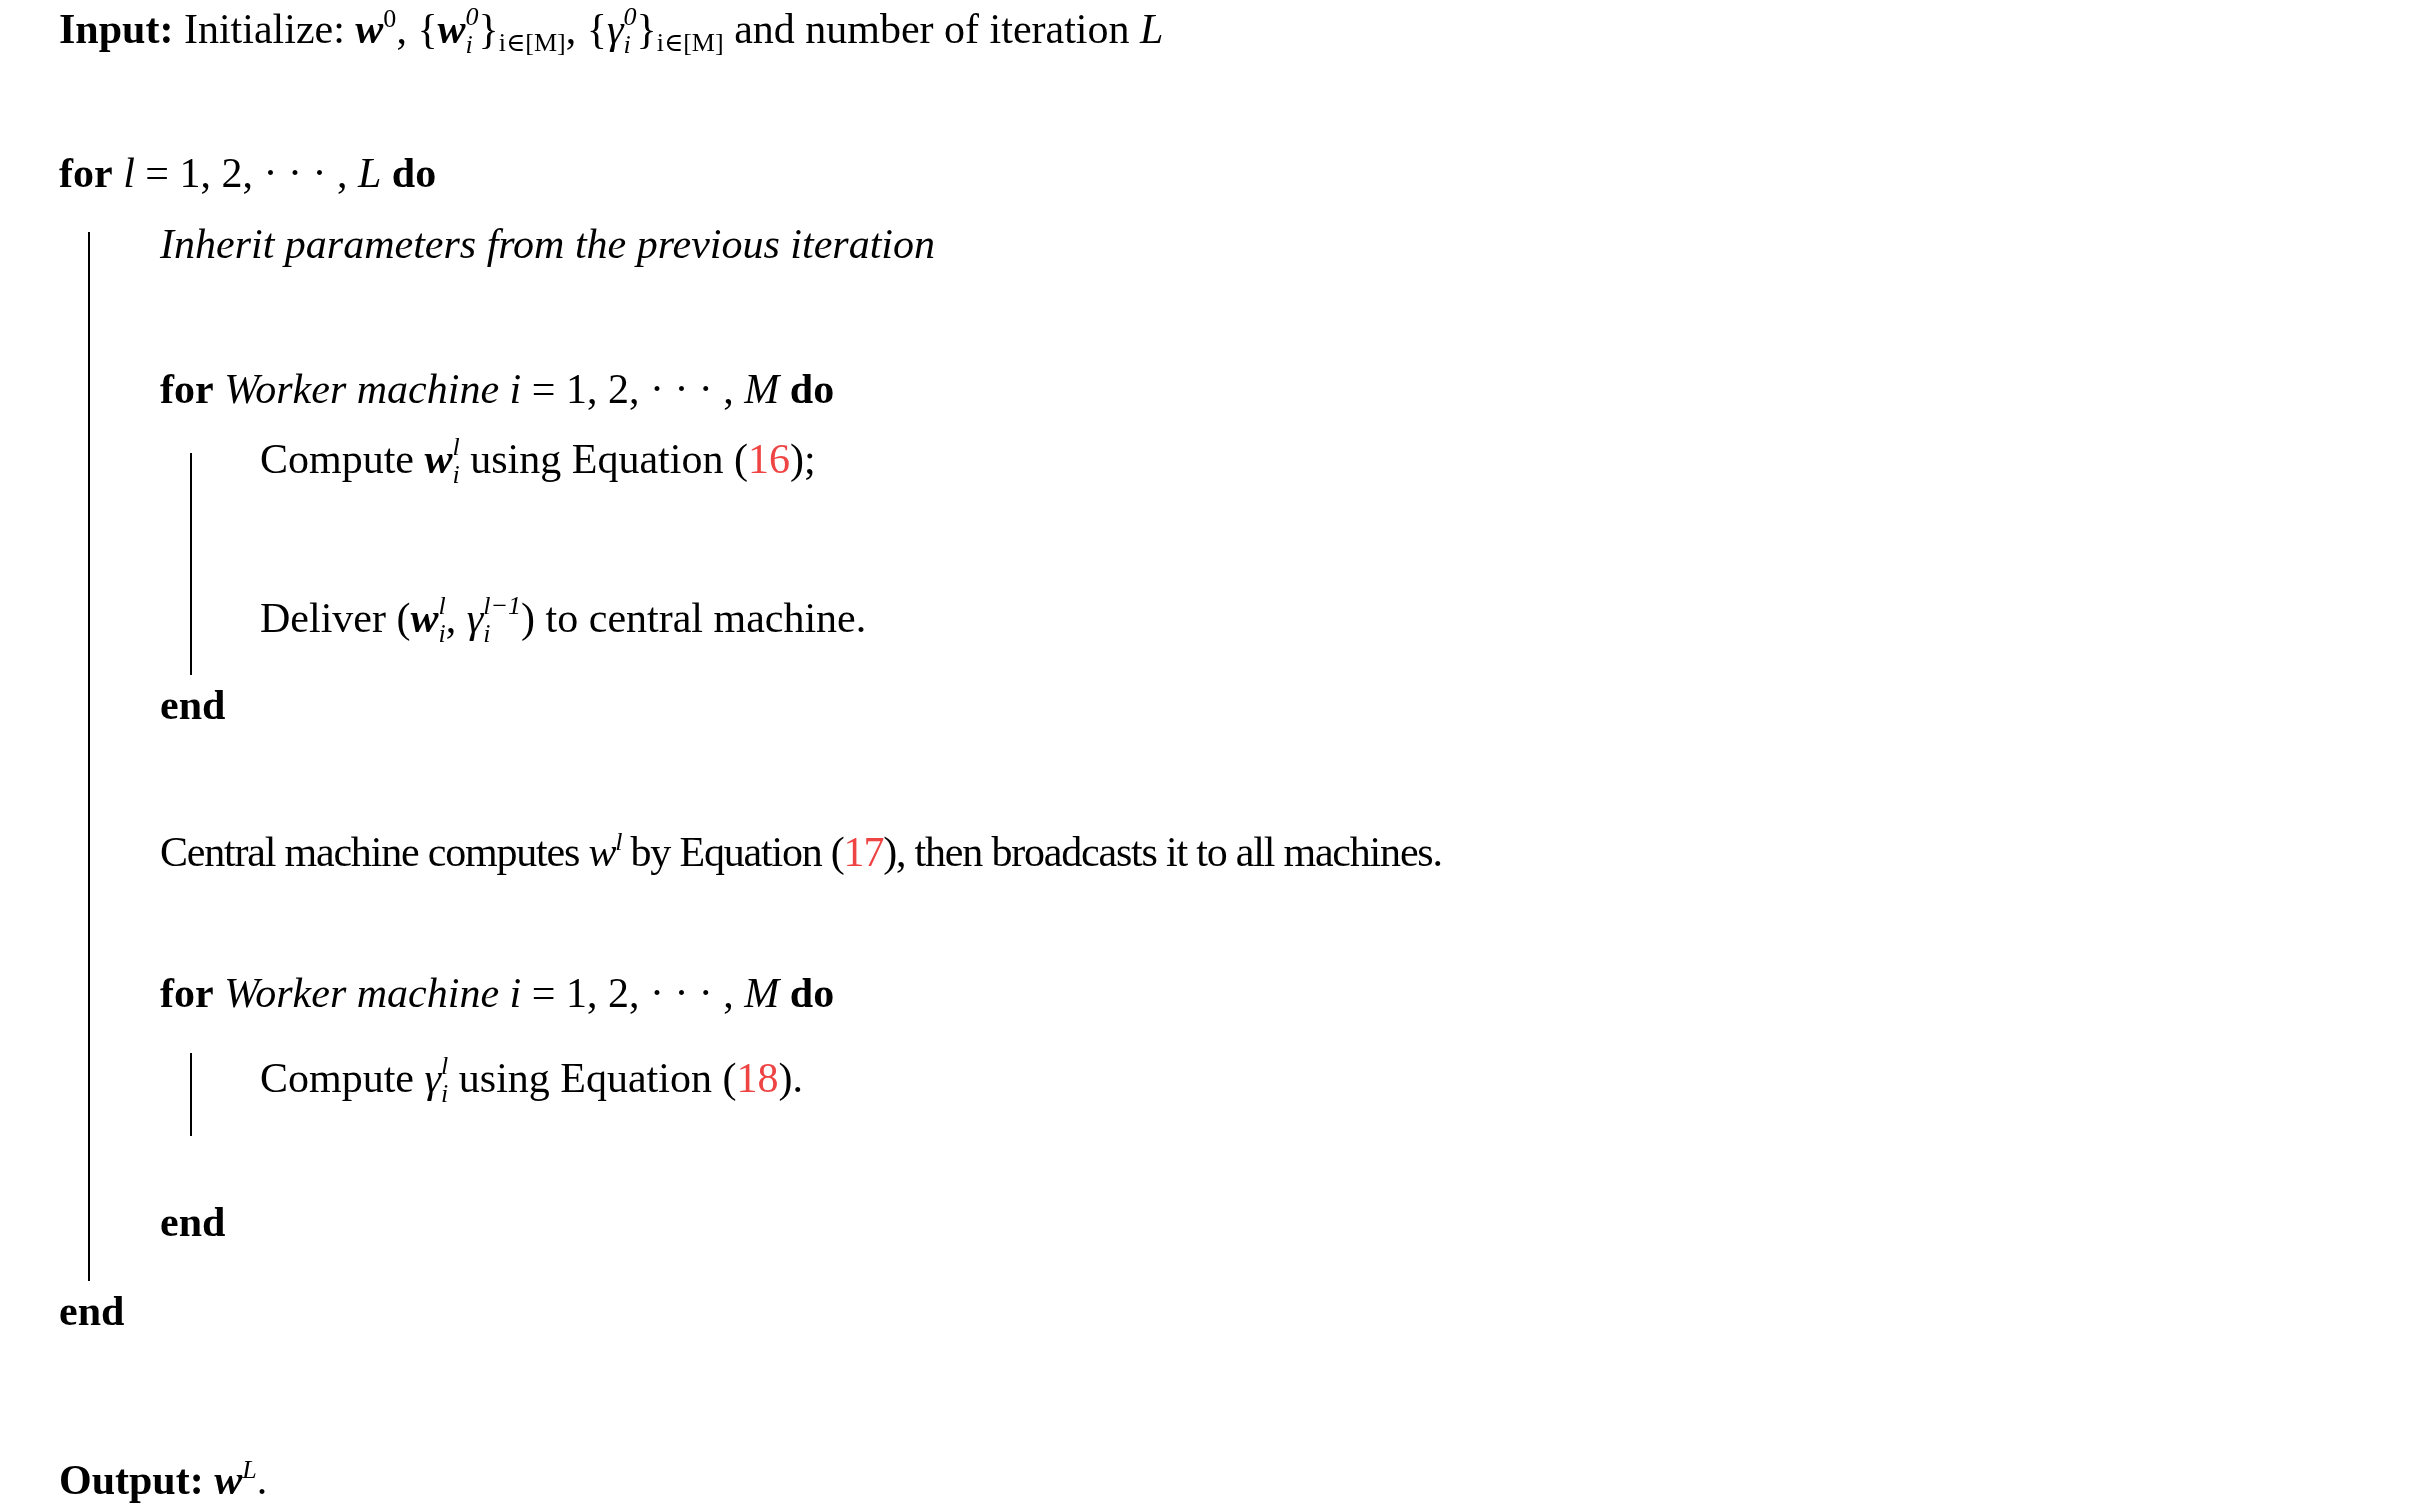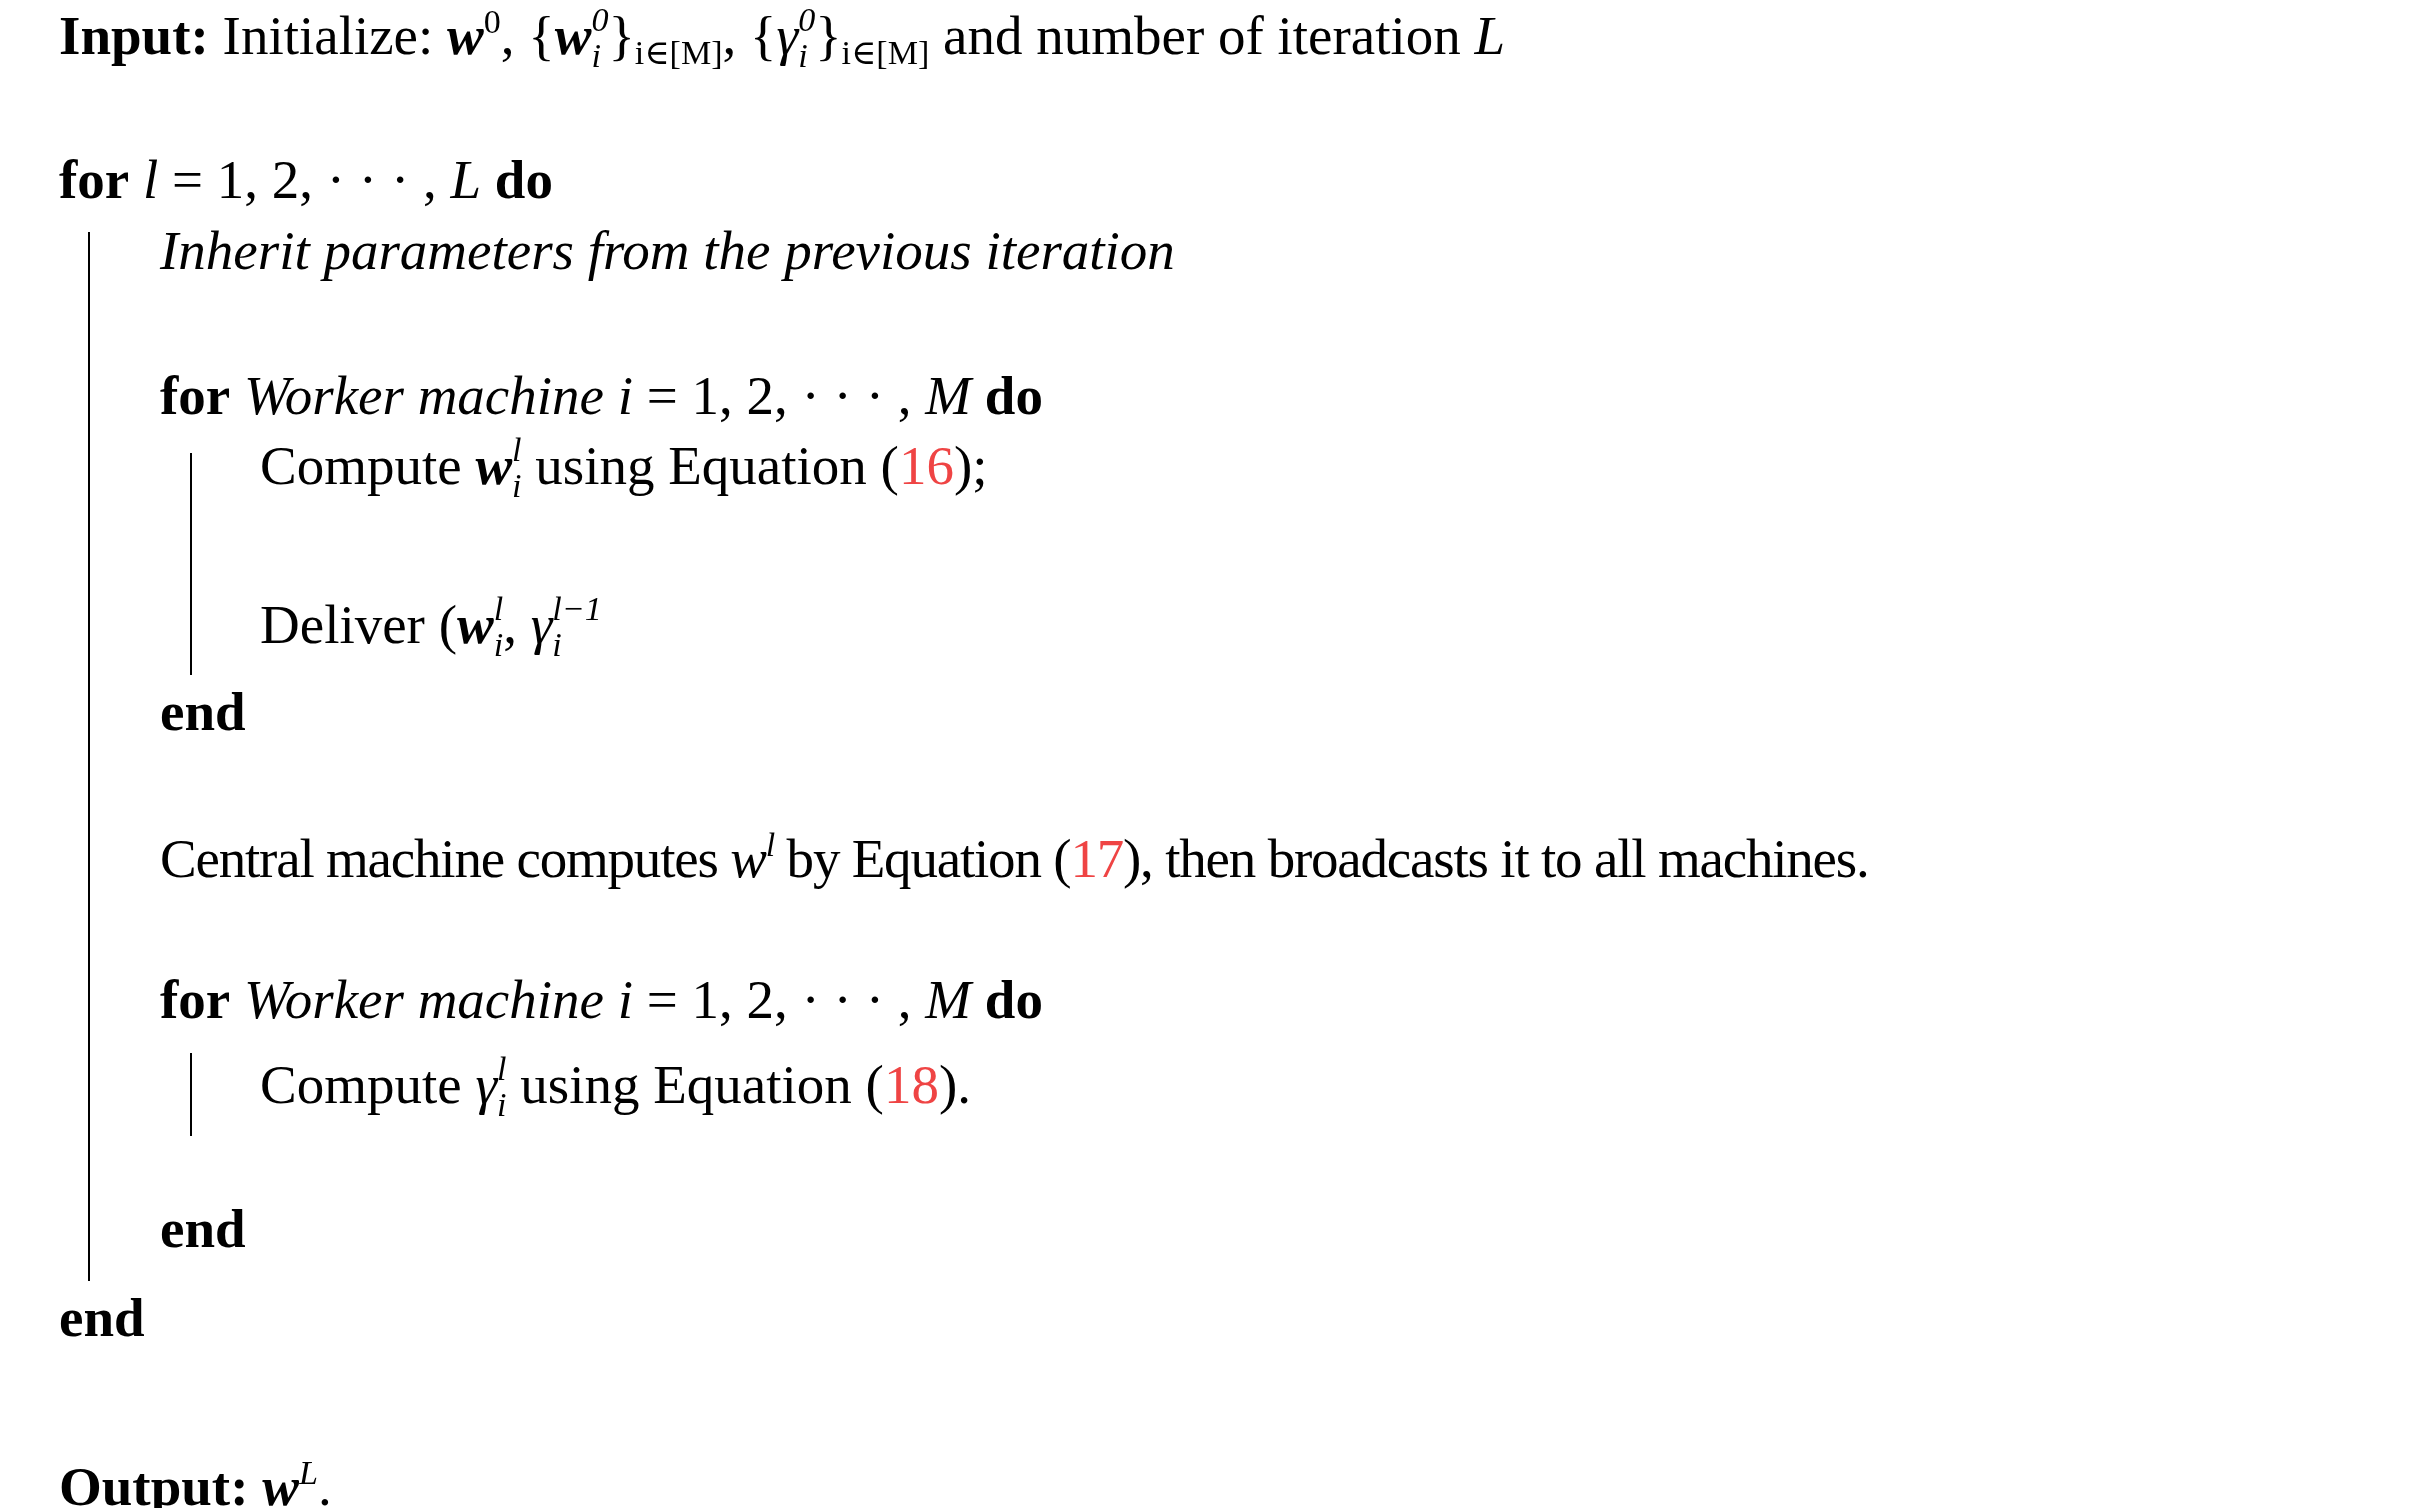--- a/index.html
+++ b/index.html
@@ -1,18 +1,18 @@
 <!DOCTYPE html>
 <html style="font-size:12.6px"><head>
 <meta charset="utf-8">
 <style>
   html, body { margin:0; padding:0; background:#ffffff; }
   body { width:2426px; height:1508px; position:relative; overflow:hidden;
          font-family:"Liberation Serif", "DejaVu Serif", serif; color:#000; }
-  .line { position:absolute; left:0; white-space:nowrap; font-size:55px; line-height:1; }
+  .line { position:absolute; left:0; white-space:nowrap; font-size:42px; line-height:1; }
   .kw { font-weight:bold; }
   .it { font-style:italic; }
   .bw { font-style:italic; font-weight:bold; }
   .mi { font-style:italic; }
   .link { color:#ef4444; }
   sup, sub { font-size:0.62em; line-height:0; position:relative; vertical-align:baseline; }
   sup { top:-0.62em; }
   .supsub { display:inline-block; position:relative; vertical-align:baseline; line-height:0; font-size:0.62em; font-style:italic; }
   .supsub .up { position:relative; display:block; top:-0.68em; height:0; line-height:0; }
   .supsub .dn { position:relative; display:block; top:0.38em; height:0; line-height:0; }
@@ -52,21 +52,21 @@
   <span class="kw">do</span>
 </div>
 
 <div class="line" style="left:260px; top:438px;">
   <span>Compute</span>
   <span class="bw">w</span><span class="supsub"><span class="up">l</span><span class="dn">i</span><span class="sizer">l</span></span>
   <span>using Equation (</span><span class="link">16</span><span>);</span>
 </div>
 
 <div class="line" style="left:260px; top:597px;">
-  <span>Deliver (</span><span class="bw">w</span><span class="supsub"><span class="up">l</span><span class="dn">i</span><span class="sizer">l</span></span><span>, </span><span class="mi">γ</span><span class="supsub"><span class="up">l−1</span><span class="dn">i</span><span class="sizer">l−1</span></span>
+  <span>Deliver (</span><span class="bw">w</span><span class="supsub"><span class="up">l</span><span class="dn">i</span><span class="sizer">l</span></span><span>, </span><span class="mi">γ</span><span class="supsub"><span class="up">l−1</span><span class="dn">i</span><span class="sizer">l−1</span></span><span>) to central machine.</span>
 </div>
 
 <div class="line kw" style="left:160px; top:684px;">end</div>
 
 <div class="line tight" style="left:160px; top:831px;">
   <span>Central machine computes</span>
   <span class="mi">w</span><sup class="mi">l</sup>
   <span>by Equation (</span><span class="link">17</span><span>), then broadcasts it to all machines.</span>
 </div>
 

